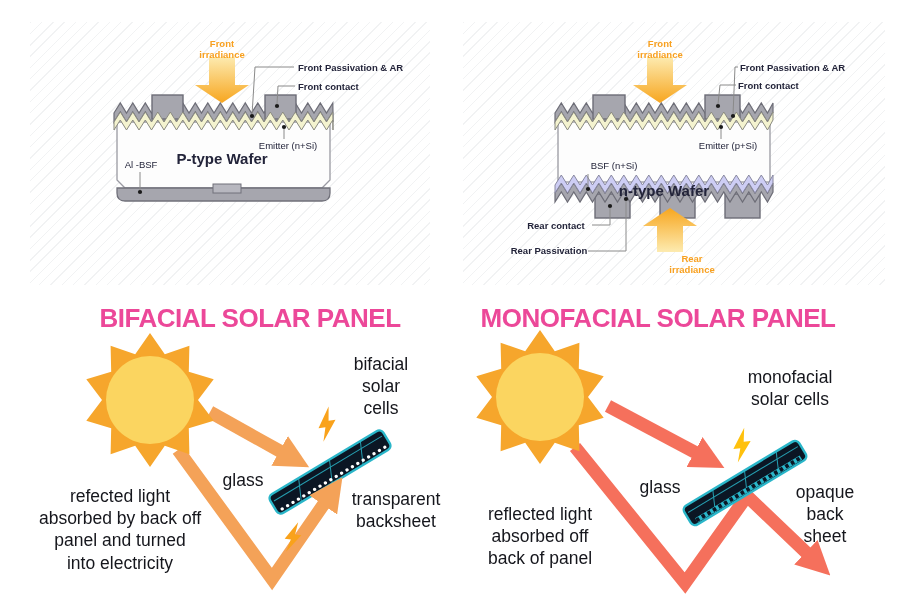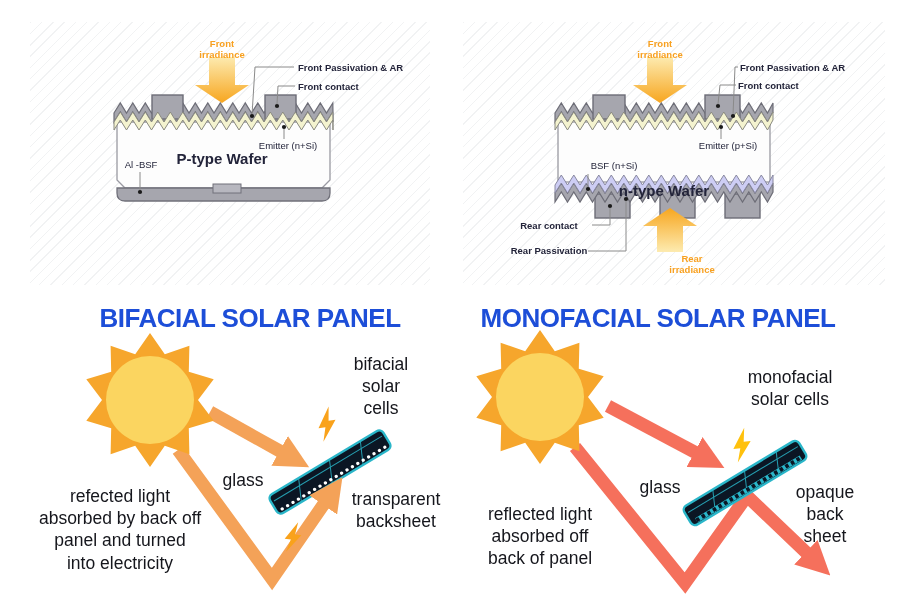--- a/index.html
+++ b/index.html
@@ -17,21 +17,21 @@
   .tlbl.bold{font-weight:bold;}
   .tlbl.ctr{transform:translate(-50%,-50%);text-align:center;}
   .tlbl.orange{color:#F8A01F;font-weight:bold;}
   .tlbl.big{font-size:15px;}
   
   .panel{position:absolute;top:300px;width:450px;height:300px;}
   .panel-left{left:0;}
   .panel-right{left:450px;}
   .panel svg{position:absolute;left:0;top:0;}
   .h-title{position:absolute;top:3px;transform:translateX(-50%);
-           font-size:26px;font-weight:800;letter-spacing:-0.5px;color:#1d4ed8;
+           font-size:26px;font-weight:800;letter-spacing:-0.5px;color:#ec4899;
            white-space:nowrap;}
   .lbl{position:absolute;transform:translate(-50%,-50%);text-align:center;
        white-space:pre-line;font-size:17.5px;line-height:1.27;color:#15161c;}
 </style>
 </head>
 <body>
 
 <div class="page">
 
   <div class="hatch wafer-left">
@@ -126,21 +126,21 @@
           <circle cx="163" cy="177" r="2.1"></circle>
       </g>
     </svg>
     <div class="tlbl orange ctr" style="left:197px;top:27px;">Front
 irradiance</div>
     <div class="tlbl bold" style="left:277px;top:40px;">Front Passivation &amp; AR</div>
     <div class="tlbl bold" style="left:275px;top:58px;">Front contact</div>
     <div class="tlbl ctr" style="left:265px;top:124px;">Emitter (p+Si)</div>
     <div class="tlbl bold big ctr" style="left:201px;top:137px;margin-top:32px;">n-type Wafer</div>
     <div class="tlbl ctr" style="left:127px;top:144px;margin-left:24px;">BSF (n+Si)</div>
-    <div class="tlbl bold ctr" style="left:86px;top:204px;">Rear contact</div>
+    <div class="tlbl bold ctr" style="left:93px;top:204px;">Rear contact</div>
     <div class="tlbl bold ctr" style="left:86px;top:229px;">Rear Passivation</div>
     <div class="tlbl orange ctr" style="left:229px;top:242px;">Rear
 irradiance</div>
   </div>
 
   <div class="panel panel-left">
     <svg width="450" height="300" viewBox="0 0 450 300">
       <defs>
         <marker id="mo" viewBox="0 0 4 4" refX="1" refY="2" markerWidth="2.6" markerHeight="2.6" orient="auto">
           <path d="M0 0 L4 2 L0 4 Z" fill="#F4A258"></path>

